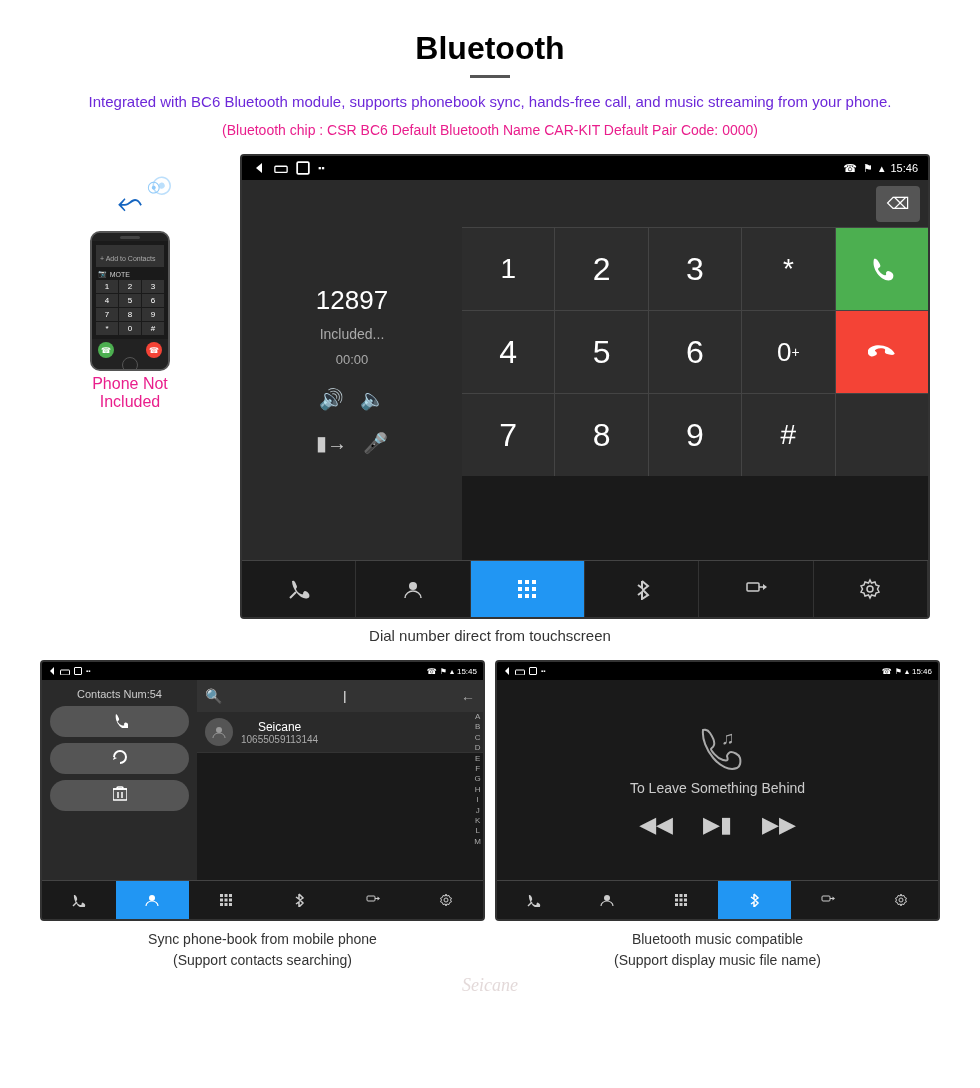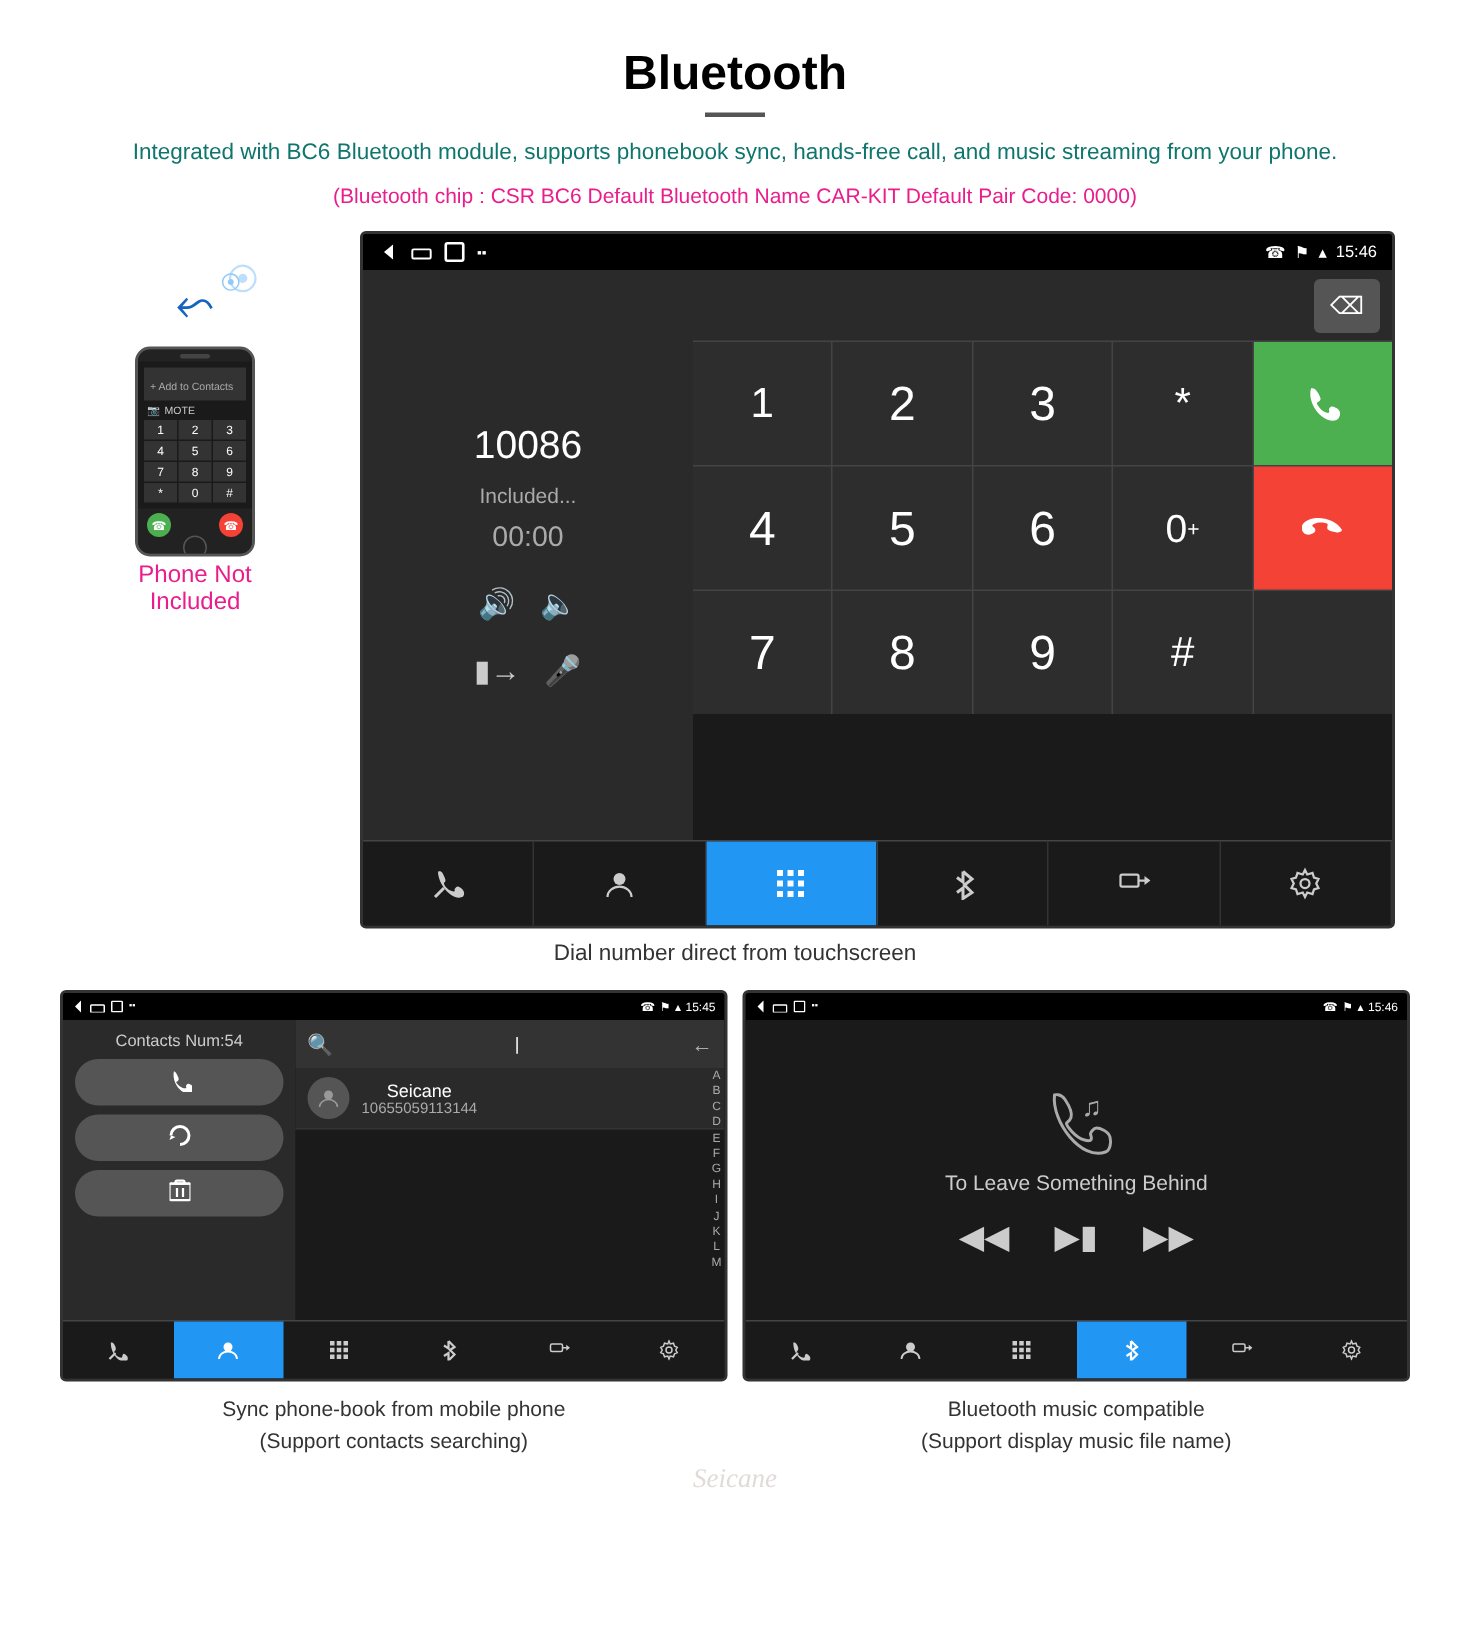--- a/index.html
+++ b/index.html
@@ -26,21 +26,21 @@
       color: #000;
     }
     .header-divider {
       width: 40px;
       height: 3px;
       background: #555;
       margin: 8px auto 12px;
     }
     .header-desc {
       font-size: 15px;
-      color: #0f766e;
+      color: #6d28d9;
       text-align: center;
       line-height: 1.6;
       margin-bottom: 8px;
     }
     .header-specs {
       text-align: center;
       font-size: 14px;
       color: #e91e8c;
       margin-bottom: 16px;
     }
@@ -100,21 +100,21 @@
       font-size: 26px;
       color: #fff;
       text-align: center;
     }
     .dial-status {
       font-size: 14px;
       color: #aaa;
       text-align: center;
     }
     .dial-timer {
-      font-size: 19px;
+      font-size: 13px;
       color: #aaa;
     }
     .dial-controls-row {
       display: flex;
       gap: 16px;
       margin-top: 10px;
     }
     .dial-ctrl-icon {
       color: #ccc;
       font-size: 20px;
@@ -538,21 +538,21 @@
           <span>☎</span>
           <span>⚑</span>
           <span>▴</span>
           <span>15:46</span>
         </div>
       </div>
 
       <div class="dial-content">
 
         <div class="dial-left">
-          <div class="dial-number">10086</div>
+          <div class="dial-number">12897</div>
           <div class="dial-status">Included...</div>
           <div class="dial-timer">00:00</div>
           <div class="dial-controls-row">
             <span class="dial-ctrl-icon">🔊</span>
             <span class="dial-ctrl-icon">🔈</span>
           </div>
           <div class="dial-controls-row">
             <span class="dial-ctrl-icon">▮→</span>
             <span class="dial-ctrl-icon">🎤</span>
           </div>

